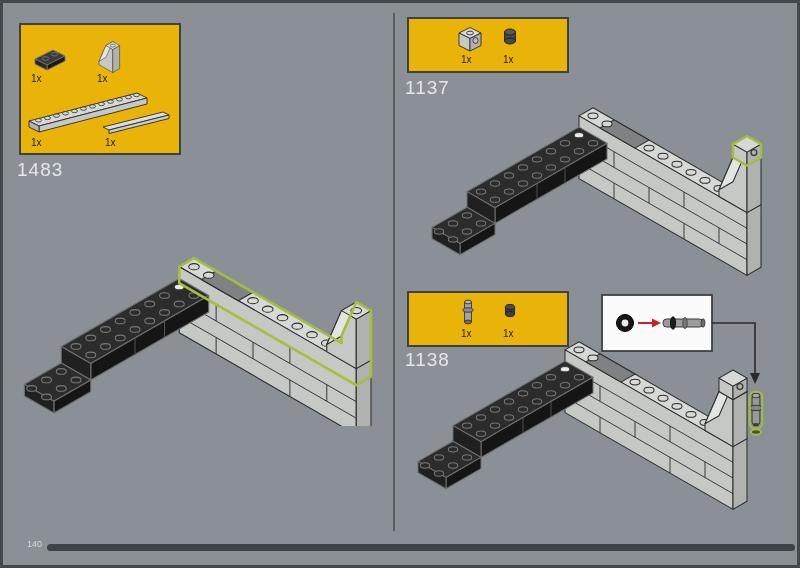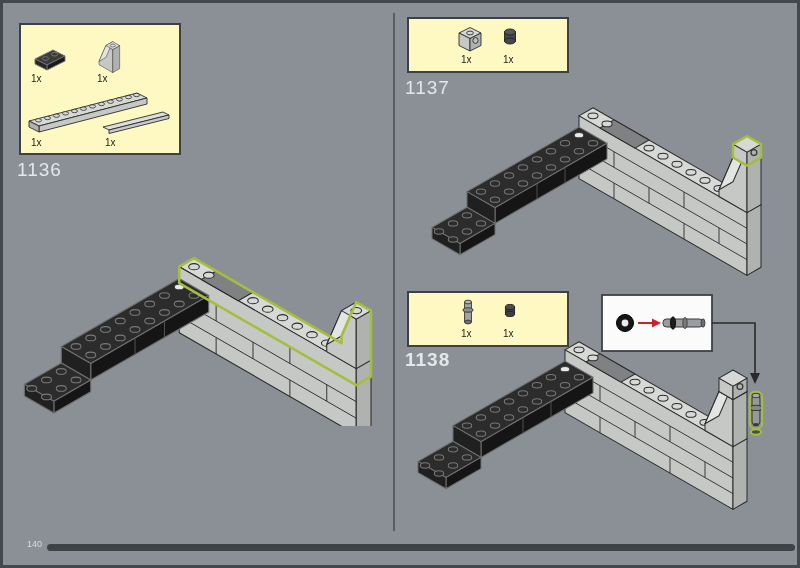--- a/index.html
+++ b/index.html
@@ -1,28 +1,28 @@
 <!DOCTYPE html>
 <html><head>
 <meta charset="utf-8">
 <style>
   html,body{margin:0;padding:0;background:#6f757a;}
   .page{position:relative;width:800px;height:568px;background:#8a9096;border:3px solid #43484d;
         box-sizing:border-box;font-family:"Liberation Sans",sans-serif;overflow:hidden;}
   .divider{position:absolute;left:390px;top:10px;width:2px;height:518px;background:#575c60;}
-  .parts-box{position:absolute;background:#fef9c3;border:2px solid #3c4145;box-sizing:border-box;}
+  .parts-box{position:absolute;background:#eab308;border:2px solid #3c4145;box-sizing:border-box;}
   .box-1136{left:16px;top:20px;width:162px;height:132px;}
   .box-1137{left:404px;top:14px;width:162px;height:56px;}
   .box-1138{left:404px;top:288px;width:162px;height:56px;}
   .parts-box svg{position:absolute;left:0;top:0;}
   .qty{position:absolute;font-size:10px;color:#1c1c1c;}
   .step-label{position:absolute;font-size:19px;color:#e4e7e9;letter-spacing:1px;}
   .lbl-1136{left:14px;top:156px;}
   .lbl-1137{left:402px;top:74px;}
-  .lbl-1138{left:402px;top:346px;font-weight:bold;}
+  .lbl-1138{left:402px;top:346px;}
   .illu{position:absolute;}
   .illu-1136{left:8px;top:238px;}
   .illu-1137{left:396px;top:86px;}
   .illu-1138{left:394px;top:284px;}
   .footer-num{position:absolute;left:24px;top:536px;font-size:9px;color:#d8dbdd;}
   .footer-bar{position:absolute;left:44px;top:541px;width:748px;height:7px;background:#3e4347;border-radius:4px;}
   
   .ftop{fill:#d7d9d7}.ffront{fill:#c6c8c6}.fside{fill:#b0b2b0}.fslope{fill:#e3e5e3}
   .oln{stroke:#2b2b2b;stroke-width:.9;stroke-linejoin:round}
   .btop{fill:#2c2c2c}.bfront{fill:#151515}.bside{fill:#202020}
@@ -161,21 +161,21 @@
       <g>
         <polygon points="82,102 142,87 148,90 88,105" fill="#dcdedc" stroke="#2b2b2b" stroke-width="0.9"></polygon>
         <polygon points="88,105 148,90 148,93.5 88,108.5" fill="#c9cbc9" stroke="#2b2b2b" stroke-width="0.9"></polygon>
       </g>
     </svg>
     <span class="qty" style="left:10px;top:48px">1x</span>
     <span class="qty" style="left:76px;top:48px">1x</span>
     <span class="qty" style="left:10px;top:112px">1x</span>
     <span class="qty" style="left:84px;top:112px">1x</span>
   </div>
-  <div class="step-label lbl-1136">1136</div>
+  <div class="step-label lbl-1136">1483</div>
 
   <svg class="illu illu-1136" width="384" height="185" viewBox="0 0 384 185">
     <g transform="translate(6,-30) scale(1.18)">
       <use href="#asm" xlink:href="#asm"></use>
       <path class="green" d="M150,40 L275,112 L275,106 L287.5,77.2 L300,84.4 L300,140.4 L287.5,147.6 L137.5,61.2 L137.5,47.2 Z"></path>
     </g>
   </svg>
 
   <div class="parts-box box-1137">
     <svg width="158" height="52" viewBox="0 0 158 52">

